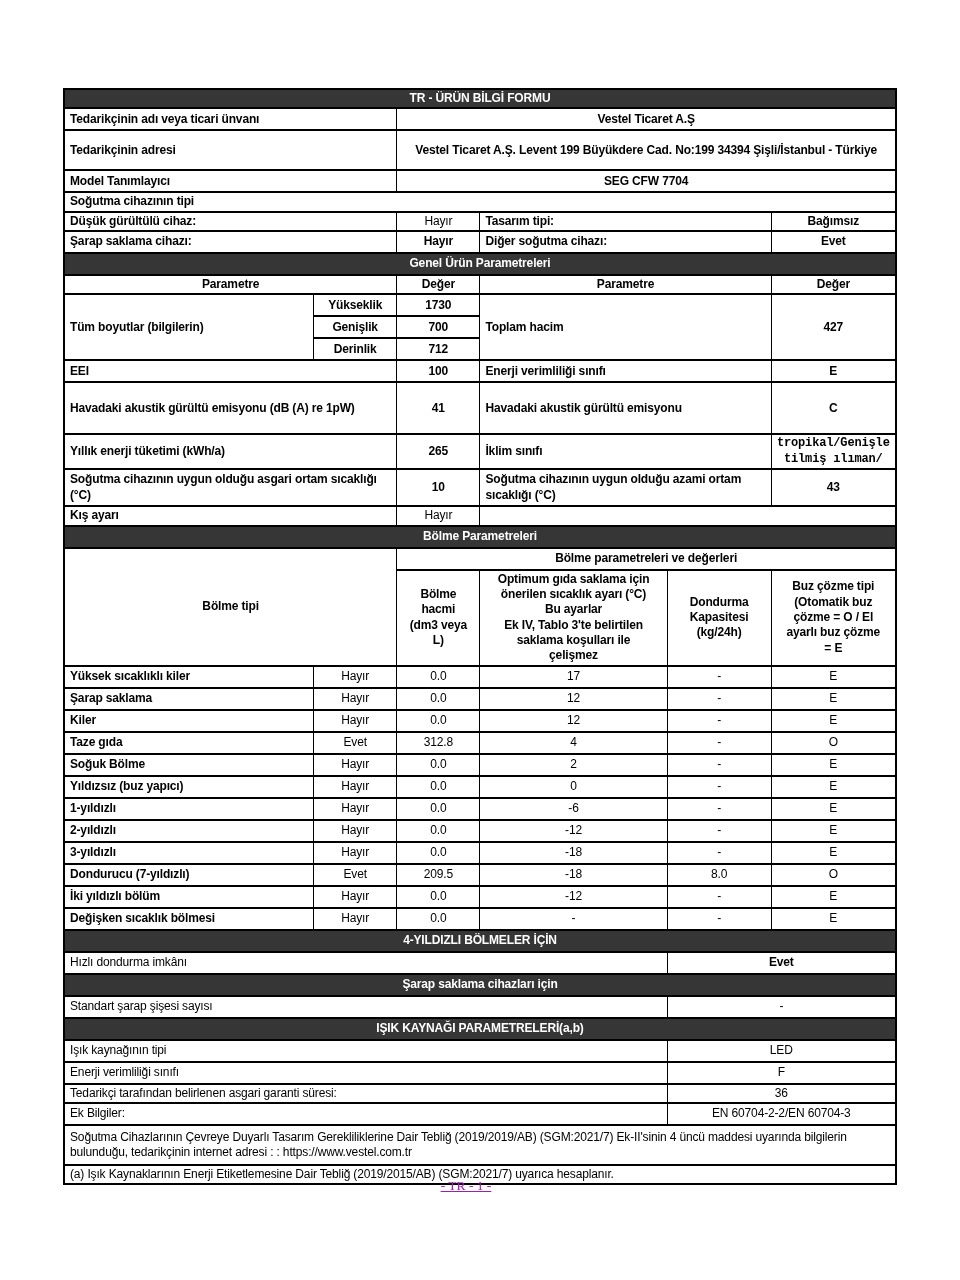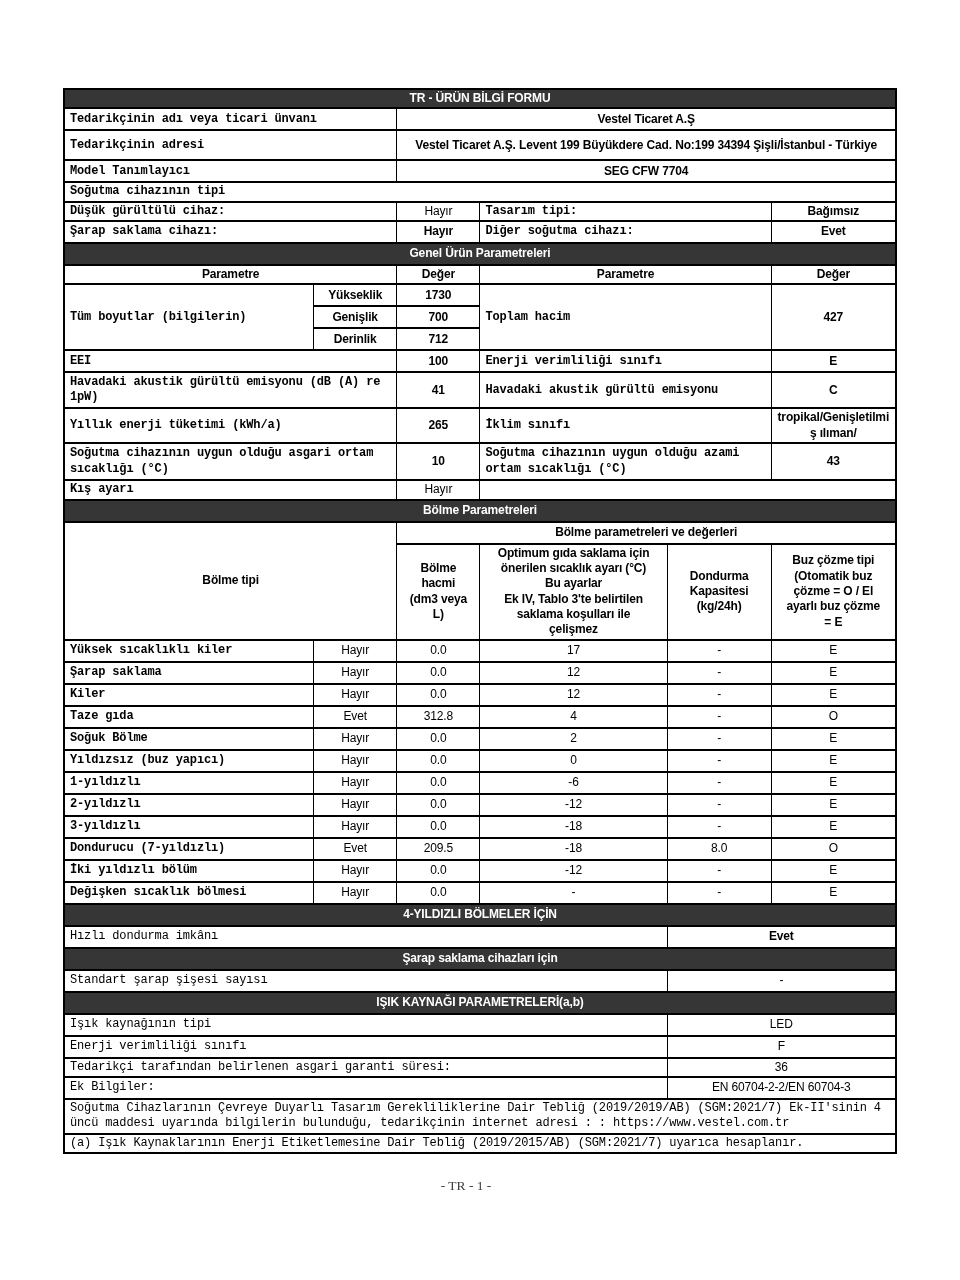--- a/index.html
+++ b/index.html
@@ -16,30 +16,30 @@
     border:solid #000; border-width:2px 1px;
     padding:1px 5px; font-size:12px; line-height:1.28;
     vertical-align:middle; letter-spacing:-0.15px; overflow:hidden;
   }
   td.sec {
     background:var(--hdr-bg,#363636); color:var(--hdr-fg,#ffffff);
     font-weight:bold; text-align:center; font-size:12.5px;
   }
   .b { font-weight:bold; }
   .c { text-align:center; }
-  .l { text-align:left;font-family:Liberation Mono, monospace; }
+  .l { text-align:left; }
   .pre { white-space:pre-line; }
   .sm { font-size:11.5px; line-height:1.26; }
-  .wrap { overflow-wrap:anywhere; }
+  .wrap { overflow-wrap:anywhere;font-family:Liberation Mono, monospace; }
   tr.rh18{height:18px} tr.rh21{height:18px} tr.rh22{height:22px}
-  tr.rh23{height:15px} tr.rh32{height:32px} tr.rh36{height:36px}
-  tr.rh37{height:37px} tr.rh39{height:30px} tr.rh92{height:92px}
+  tr.rh23{height:15px} tr.rh32{height:32px} tr.rh36{height:52px}
+  tr.rh37{height:37px} tr.rh39{height:40px} tr.rh92{height:92px}
   .pagefooter {
     position:absolute; top:1178px; left:0; width:932px; text-align:center;
-    font-family:"Liberation Serif", serif; font-size:13.5px; color:#404040;
+    font-family:"Liberation Serif", serif; font-size:13.5px; color:#a21caf;text-decoration:underline;
   }
 </style>
 </head>
 <body>
 
 <div class="sheet">
 <table class="doc">
   <colgroup>
     <col span="40" style="width:2.5%">
   </colgroup>

